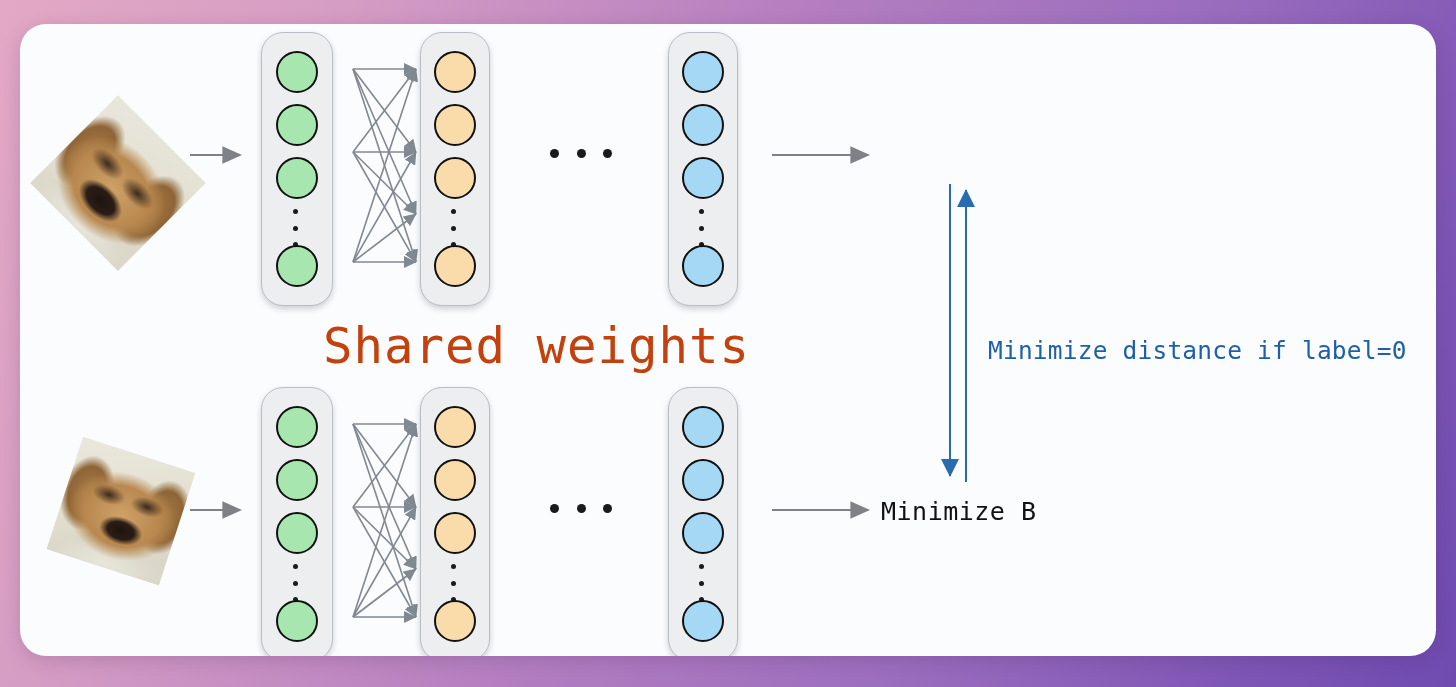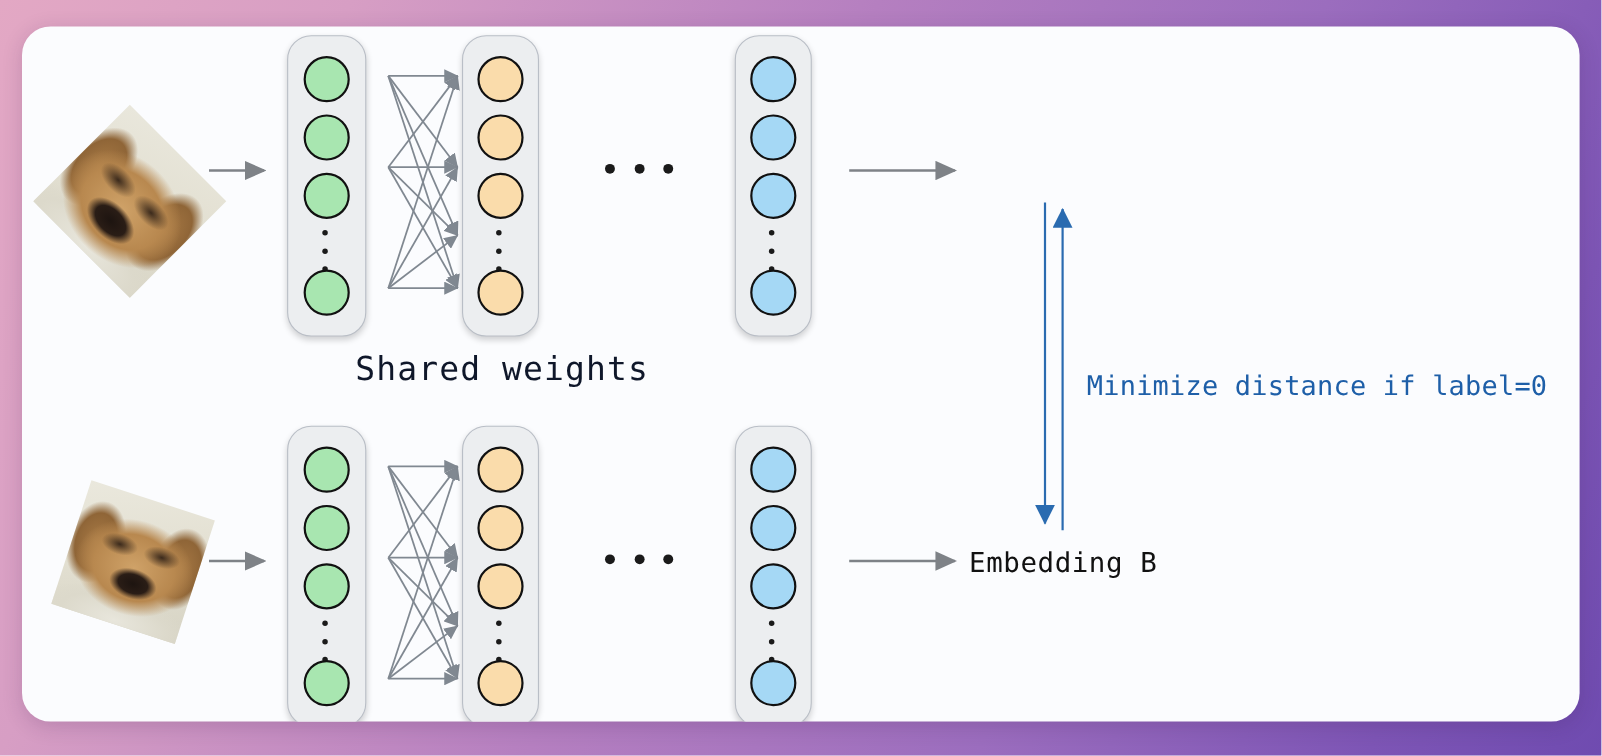--- a/index.html
+++ b/index.html
@@ -73,22 +73,22 @@
   }
   .label-mono {
     position: absolute;
     color: #111111;
     font-size: 25px;
     letter-spacing: 0.5px;
     white-space: nowrap;
   }
   .shared-label {
     position: absolute;
-    color: #0f172a;
-    font-size: 30px;
+    color: #c2410c;
+    font-size: 49px;
     letter-spacing: 1px;
     white-space: nowrap;
   }
   .blue-text {
     position: absolute;
     color: #1e5fa8;
     font-size: 24.5px;
     letter-spacing: 0.2px;
     white-space: nowrap;
   }
@@ -269,18 +269,18 @@
       <div class="neuron" style="left:13px; top:71px; width:42px; height:42px; background:#a5d8f5;"></div>
       <div class="neuron" style="left:13px; top:124px; width:42px; height:42px; background:#a5d8f5;"></div>
       <div class="vdots" style="left:29px; top:176px; width:6px; height:38px;">
         <i></i>
           <i></i>
           <i></i>
       </div>
       <div class="neuron" style="left:13px; top:212px; width:42px; height:42px; background:#a5d8f5;"></div>
     </div>
 
-    <div class="label-mono" style="left:861px; top:473px;">Embedding B</div>
+    <div class="label-mono" style="left:861px; top:473px;">Minimize B</div>
 
     <div class="blue-text" style="left:968px; top:312px;">Minimize distance if label=0</div>
 
   </div>
 </div>
 
 </body></html>

